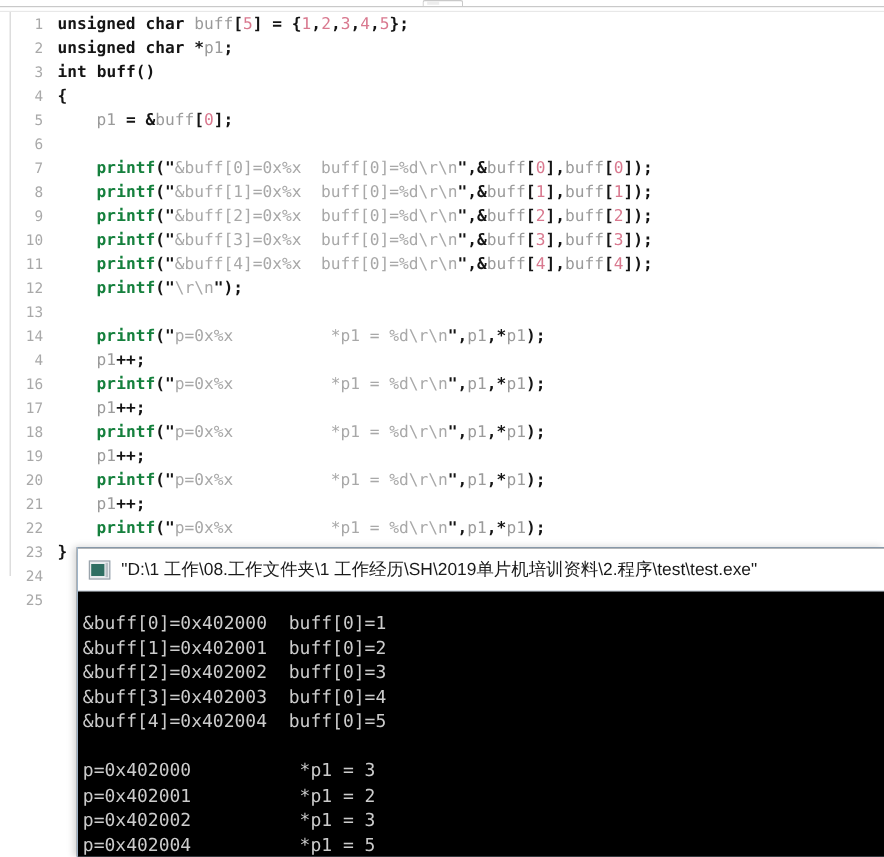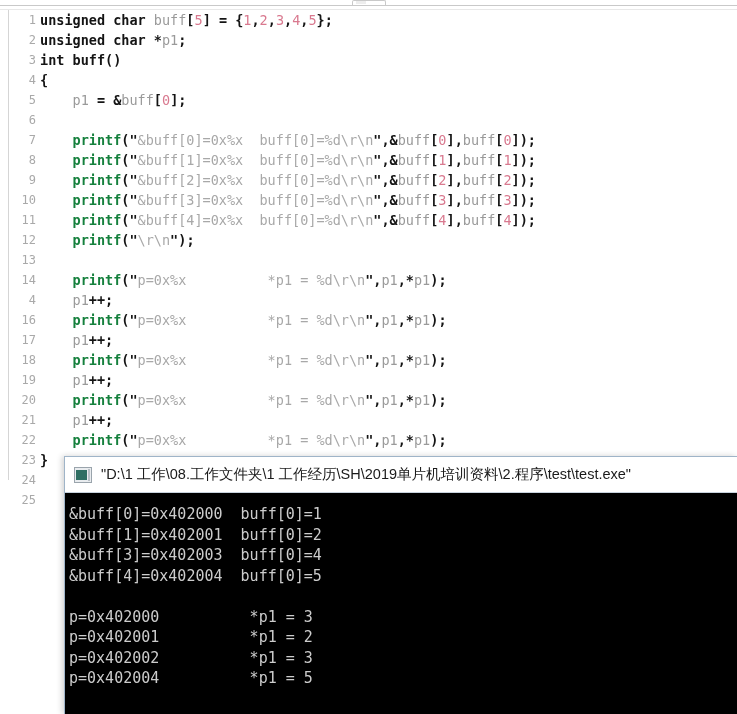--- a/index.html
+++ b/index.html
@@ -105,21 +105,21 @@
     width: 26px;
     text-align: right;
     color: #a9a9a9;
     font-family: "DejaVu Sans Mono", "Liberation Mono", monospace;
     font-size: 12px;
     line-height: 20px;
     user-select: none;
   }
   .code-text {
     position: absolute;
-    left: 40px;
+    left: 48px;
     top: 0;
     line-height: 20px;
     white-space: pre;
   }
   
   .t-kw   { color: #141414; font-weight: bold; }
   .t-id   { color: #9a9a9a; }
   .t-num  { color: #d9798f; }
   .t-punc { color: #141414; font-weight: bold; }
   .t-str  { color: #a8a8a8; }
@@ -176,21 +176,21 @@
     font-family: "Liberation Sans", "DejaVu Sans", sans-serif;
     font-size: 14.5px;
     color: #1a1a1a;
     white-space: nowrap;
     overflow: hidden;
   }
   #console-body {
     position: relative;
     height: 221px;
     background: #000000;
-    padding: 11px 0 0 4px;
+    padding: 16px 0 0 4px;
     box-sizing: border-box;
     overflow: hidden;
   }
   .console-line {
     font-family: "DejaVu Sans Mono", "Liberation Mono", monospace;
     font-size: 15px;
     line-height: 20.5px;
     color: #cccccc;
     white-space: pre;
   }
@@ -242,20 +242,21 @@
 </div>
 
 <div id="console-window">
   <div id="console-titlebar">
     <div id="console-icon"></div>
     <div id="console-title-text">"D:\1 工作\08.工作文件夹\1 工作经历\SH\2019单片机培训资料\2.程序\test\test.exe"</div>
   </div>
   <div id="console-body">
       <div class="console-line">&amp;buff[0]=0x402000  buff[0]=1</div>
       <div class="console-line">&amp;buff[1]=0x402001  buff[0]=2</div>
+      <div class="console-line">&amp;buff[2]=0x402002  buff[0]=3</div>
       <div class="console-line">&amp;buff[3]=0x402003  buff[0]=4</div>
       <div class="console-line">&amp;buff[4]=0x402004  buff[0]=5</div>
       <div class="console-line console-blank"></div>
       <div class="console-line">p=0x402000          *p1 = 3</div>
       <div class="console-line">p=0x402001          *p1 = 2</div>
       <div class="console-line">p=0x402002          *p1 = 3</div>
       <div class="console-line">p=0x402004          *p1 = 5</div>
     </div>
 </div>
 

